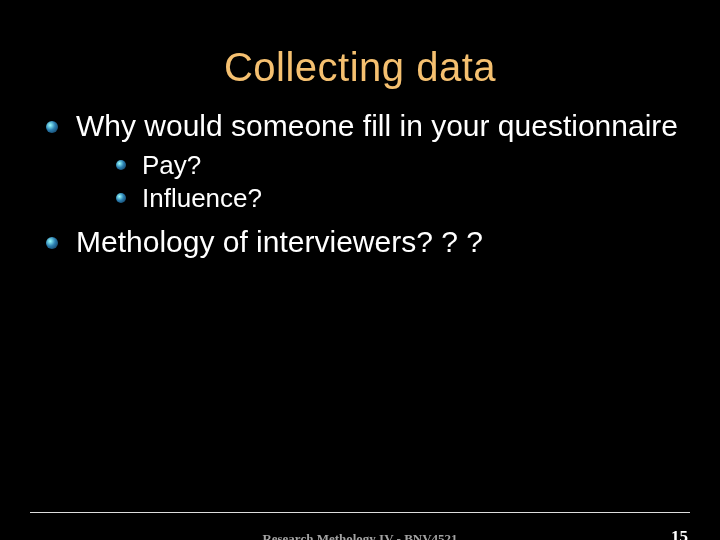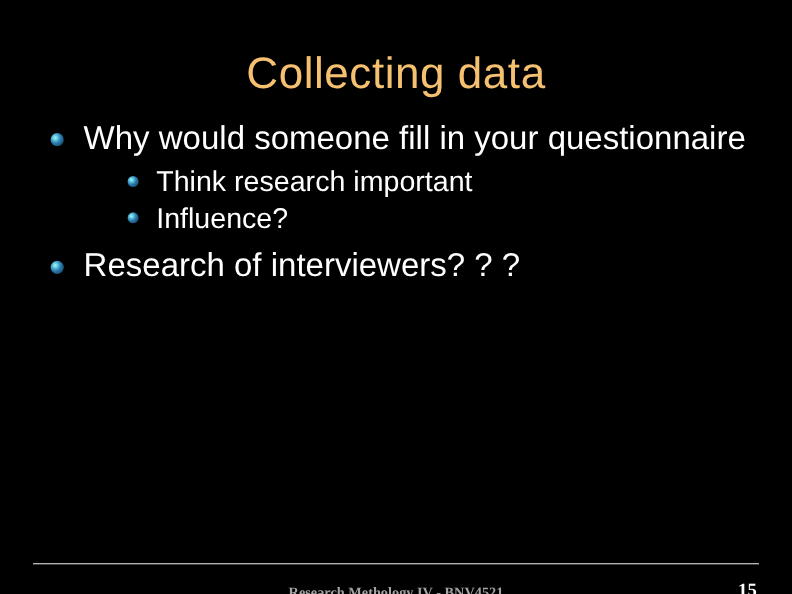--- a/index.html
+++ b/index.html
@@ -110,25 +110,25 @@
 
 <div class="slide">
 
   <div class="title">Collecting data</div>
 
   <div class="body">
     <ul class="level1">
       <li>
         <span>Why would someone fill in your questionnaire</span>
         <ul class="level2">
-          <li><span>Think research important</span></li>
+          <li><span>Pay?</span></li>
           <li><span>Influence?</span></li>
         </ul>
       </li>
-      <li><span>Research of interviewers? ? ?</span></li>
+      <li><span>Methology of interviewers? ? ?</span></li>
     </ul>
   </div>
 
   <div class="footer-line"></div>
   <div class="footer-text">Research Methology IV - BNV4521</div>
   <div class="page-num">15</div>
 
 </div>
 
 </body></html>

